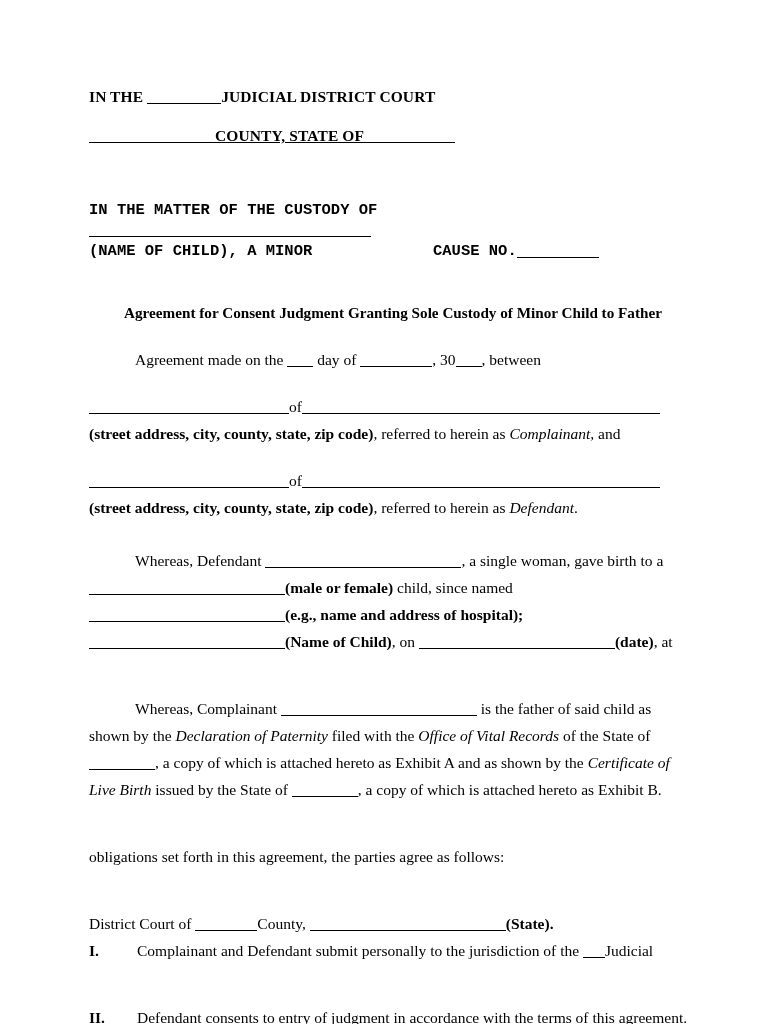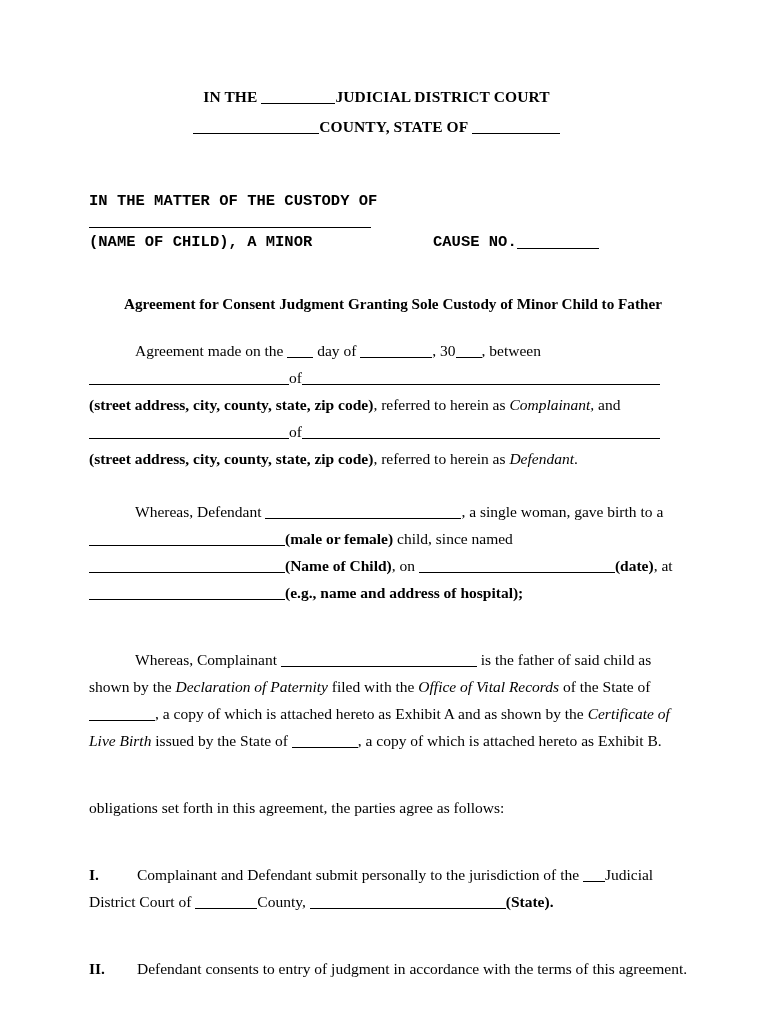--- a/index.html
+++ b/index.html
@@ -27,27 +27,27 @@
     left: 89px;
     top: 88px;
     width: 575px;
   }
   .bold { font-weight: normal; }
   .ital { font-style: italic; }
   .bi   { font-weight: bold; }
 
   
   .court-head {
-    text-align: center;
+    text-align: left;
     font-weight: bold;
     font-size: 15.5px;
     letter-spacing: 0.1px;
   }
   .court-head .l1 { display: block; }
-  .court-head .l2 { display: block; margin-top: 12px; }
+  .court-head .l2 { display: block; margin-top: 21px; text-decoration: underline; }
 
   
   .u {
     display: inline-block;
     border-bottom: 1.3px solid #000;
     vertical-align: baseline;
     height: 0.95em;
     margin-bottom: -0.15em;
   }
   .u-thin { border-bottom-width: 1px; }
@@ -92,21 +92,21 @@
   .para { margin-top: 24px; }
   .indent { padding-left: 46px; }
 
   .row {
     font-size: 15.5px;
     line-height: 27px;
     white-space: nowrap;
   }
   .row-wrap { white-space: normal; }
 
-  .blockline { margin-top: 0; }
+  .blockline { margin-top: 20px; }
   .gap-md { height: 26px; }
   .gap-lg { height: 40px; }
 
   .numbered {
     position: relative;
     padding-left: 0;
   }
   .num {
     display: inline-block;
     width: 48px;
@@ -147,44 +147,44 @@
     <div class="blockline">
       <div class="row"><span class="u" style="width:200px"></span><span>of</span><span class="u" style="width:358px"></span></div>
       <div class="row row-wrap"><span class="bi">(street address, city, county, state, zip code)</span><span>, referred to herein as </span><span class="ital">Defendant</span><span>.</span></div>
     </div>
 
     <div class="gap-md"></div>
 
     <div>
       <div class="row indent"><span>Whereas, Defendant </span><span class="u" style="width:196px"></span><span>, a single woman, gave birth to a</span></div>
       <div class="row"><span class="u" style="width:196px"></span><span class="bi">(male or female)</span><span> child, since named</span></div>
+      <div class="row"><span class="u" style="width:196px"></span><span class="bi">(e.g., name and address of hospital);</span></div>
       <div class="row"><span class="u" style="width:196px"></span><span class="bi">(Name of Child)</span><span>, on </span><span class="u" style="width:196px"></span><span class="bi">(date)</span><span>, at</span></div>
-      <div class="row"><span class="u" style="width:196px"></span><span class="bi">(e.g., name and address of hospital);</span></div>
     </div>
 
     <div class="gap-lg"></div>
 
     <div>
       <div class="row indent"><span>Whereas, Complainant </span><span class="u" style="width:196px"></span><span> is the father of said child as</span></div>
       <div class="row"><span>shown by the </span><span class="ital">Declaration of Paternity</span><span> filed with the </span><span class="ital">Office of Vital Records</span><span> of the State of</span></div>
       <div class="row"><span class="u u-thin" style="width:66px"></span><span>, a copy of which is attached hereto as </span><span class="bold">Exhibit A</span><span> and as shown by the </span><span class="ital">Certificate of</span></div>
       <div class="row"><span class="ital">Live Birth</span><span> issued by the State of </span><span class="u u-thin" style="width:66px"></span><span>, a copy of which is attached hereto as </span><span class="bold">Exhibit B.</span></div>
     </div>
 
     <div class="gap-lg"></div>
 
     <div>
       <div class="row">obligations set forth in this agreement, the parties agree as follows:</div>
     </div>
 
     <div class="gap-lg"></div>
 
     <div class="numbered">
+      <div class="row"><span>District Court of </span><span class="u u-thin" style="width:62px"></span><span>County, </span><span class="u" style="width:196px"></span><span class="bi">(State).</span></div>
       <div class="row"><span class="num">I.</span><span>Complainant and Defendant submit personally to the jurisdiction of the </span><span class="u u-thin" style="width:22px"></span><span>Judicial</span></div>
-      <div class="row"><span>District Court of </span><span class="u u-thin" style="width:62px"></span><span>County, </span><span class="u" style="width:196px"></span><span class="bi">(State).</span></div>
     </div>
 
     <div class="gap-lg"></div>
 
     <div class="numbered">
       <div class="row"><span class="num">II.</span><span>Defendant consents to entry of judgment in accordance with the terms of this agreement.</span></div>
     </div>
 
   </div>
 </div>

